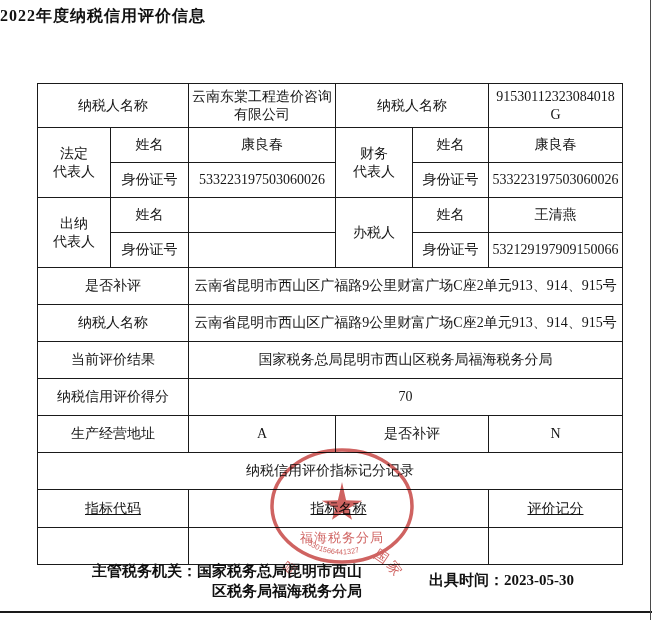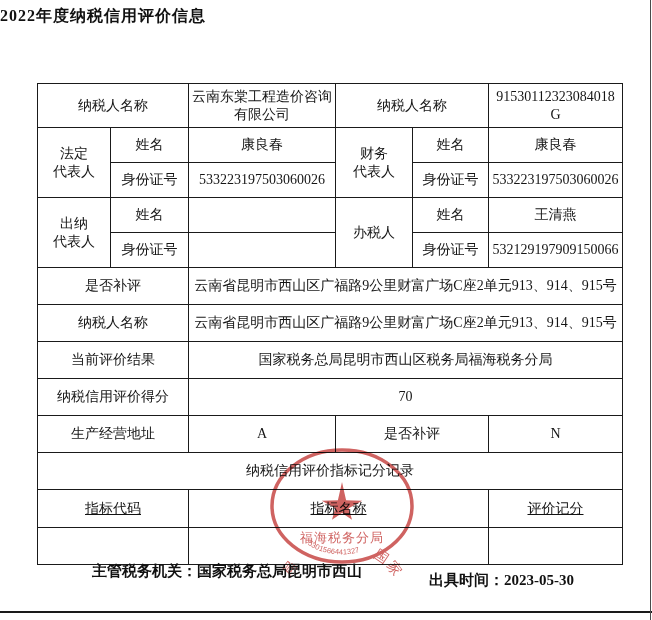--- a/index.html
+++ b/index.html
@@ -140,17 +140,18 @@
   </text>
   <polygon class="ink" points="85,46 89.1,64.3 105.2,64.7 91.7,72.2 95,83.8 85,77 75,83.8 78.3,72.2 64.8,64.7 80.9,64.3"></polygon>
   <text x="85" y="106" text-anchor="middle" font-size="13" letter-spacing="1">福海税务分局</text>
   <text font-size="7.5">
     <textPath href="#serialPath" startOffset="8%">5301566441327</textPath>
   </text>
 </svg>
 
 <div class="footer-left">
   <div>主管税务机关：国家税务总局昆明市西山</div>
+  <div>区税务局福海税务分局</div>
 </div>
 <div class="footer-right">出具时间：2023-05-30</div>
 
 <div class="bottom-rule"></div>
 <div class="page-right-border"></div>
 
 </body></html>

